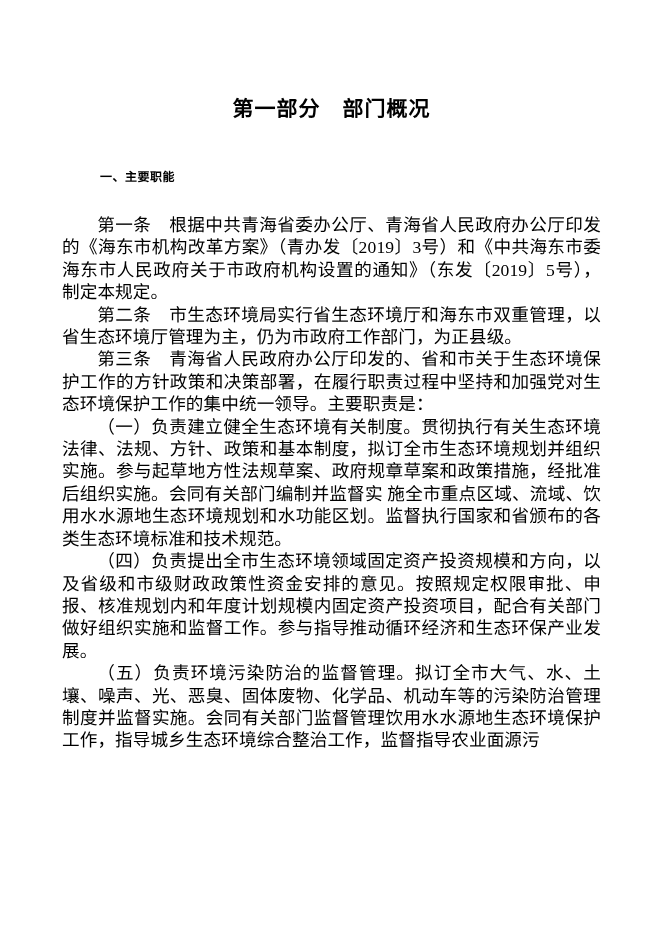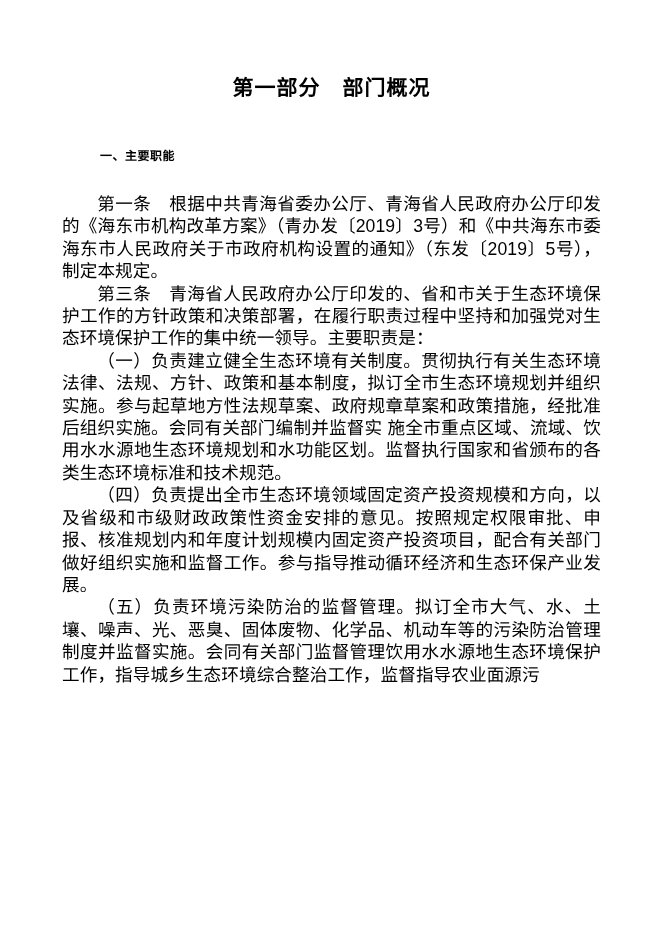--- a/index.html
+++ b/index.html
@@ -29,21 +29,21 @@
   .content {
     position: absolute;
     left: 62px;
     top: 0;
     width: 539px;
   }
 
   
   .doc-title {
     margin: 0;
-    padding-top: 73px;
+    padding-top: 94px;
     font-size: 21px;
     line-height: 30px;
     font-weight: bold;
     text-align: center;
     letter-spacing: 1px;
     font-family: "DejaVu Sans", "Liberation Sans", sans-serif;
     white-space: pre;
   }
 
   
@@ -64,21 +64,21 @@
   }
   p.para {
     margin: 0;
     font-size: 17.6px;
     line-height: 22.4px;
     text-align: justify;
     text-justify: inter-ideograph;
     text-indent: 2em;
     letter-spacing: 0.1px;
     word-break: break-all;
-    font-family: Liberation Sans, sans-serif;
+    font-family: Liberation Serif, serif;
   }
   p.para:last-child {
     
   }
 
   
   .clip {
     position: absolute;
     left: 0;
     top: 0;
@@ -93,20 +93,21 @@
 <div class="page">
   <div class="clip">
     <div class="content">
 
       <h1 class="doc-title">第一部分　部门概况</h1>
 
       <h2 class="section-title">一、主要职能</h2>
 
       <div class="body-block">
         <p class="para">第一条　根据中共青海省委办公厅、青海省人民政府办公厅印发的《海东市机构改革方案》（青办发〔2019〕3号）和《中共海东市委海东市人民政府关于市政府机构设置的通知》（东发〔2019〕5号），制定本规定。</p>
+        <p class="para">第二条　市生态环境局实行省生态环境厅和海东市双重管理，以省生态环境厅管理为主，仍为市政府工作部门，为正县级。</p>
         <p class="para">第三条　青海省人民政府办公厅印发的、省和市关于生态环境保护工作的方针政策和决策部署，在履行职责过程中坚持和加强党对生态环境保护工作的集中统一领导。主要职责是：</p>
         <p class="para">（一）负责建立健全生态环境有关制度。贯彻执行有关生态环境法律、法规、方针、政策和基本制度，拟订全市生态环境规划并组织实施。参与起草地方性法规草案、政府规章草案和政策措施，经批准后组织实施。会同有关部门编制并监督实 施全市重点区域、流域、饮用水水源地生态环境规划和水功能区划。监督执行国家和省颁布的各类生态环境标准和技术规范。</p>
         <p class="para">（四）负责提出全市生态环境领域固定资产投资规模和方向，以及省级和市级财政政策性资金安排的意见。按照规定权限审批、申报、核准规划内和年度计划规模内固定资产投资项目，配合有关部门做好组织实施和监督工作。参与指导推动循环经济和生态环保产业发展。</p>
         <p class="para">（五）负责环境污染防治的监督管理。拟订全市大气、水、土壤、噪声、光、恶臭、固体废物、化学品、机动车等的污染防治管理制度并监督实施。会同有关部门监督管理饮用水水源地生态环境保护工作，指导城乡生态环境综合整治工作，监督指导农业面源污</p>
       </div>
 
     </div>
   </div>
 </div>
 

